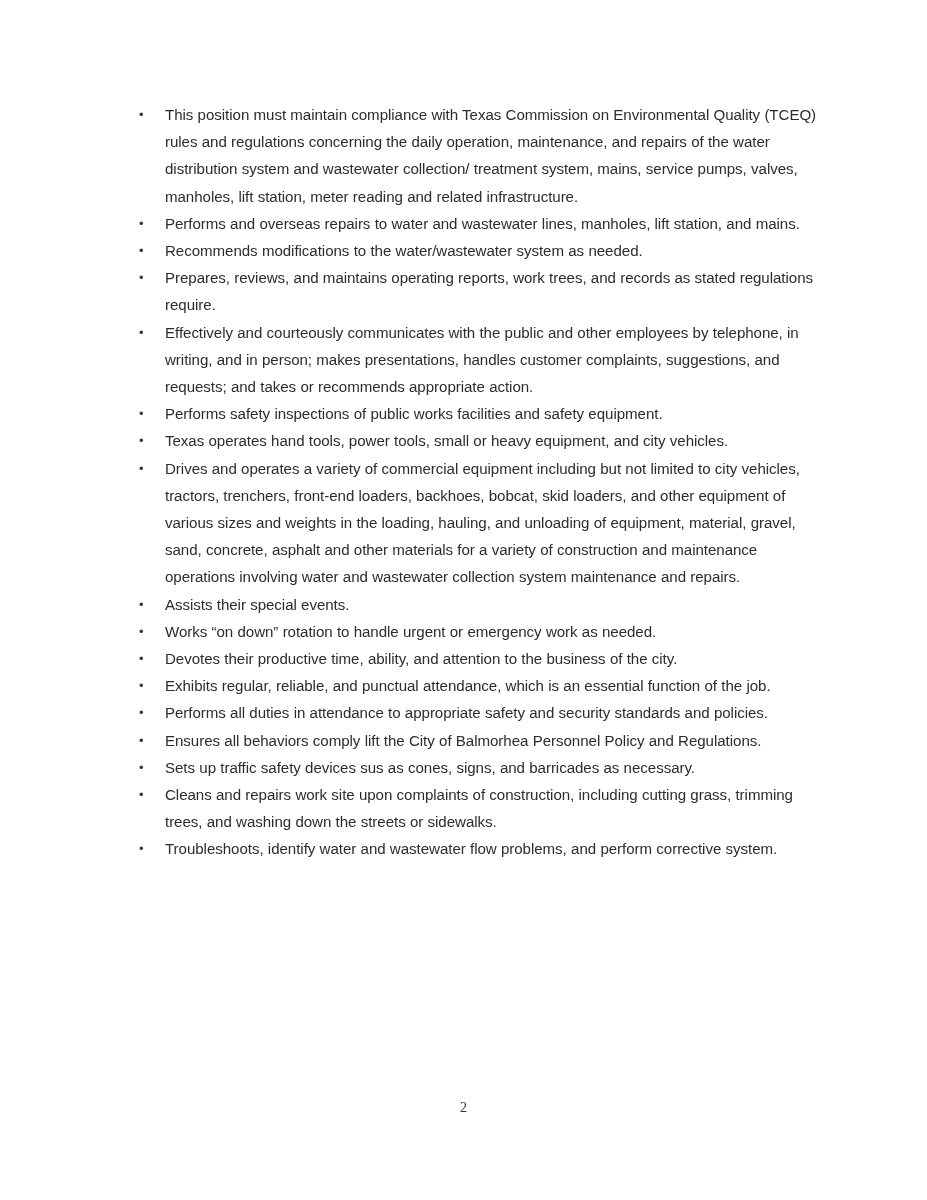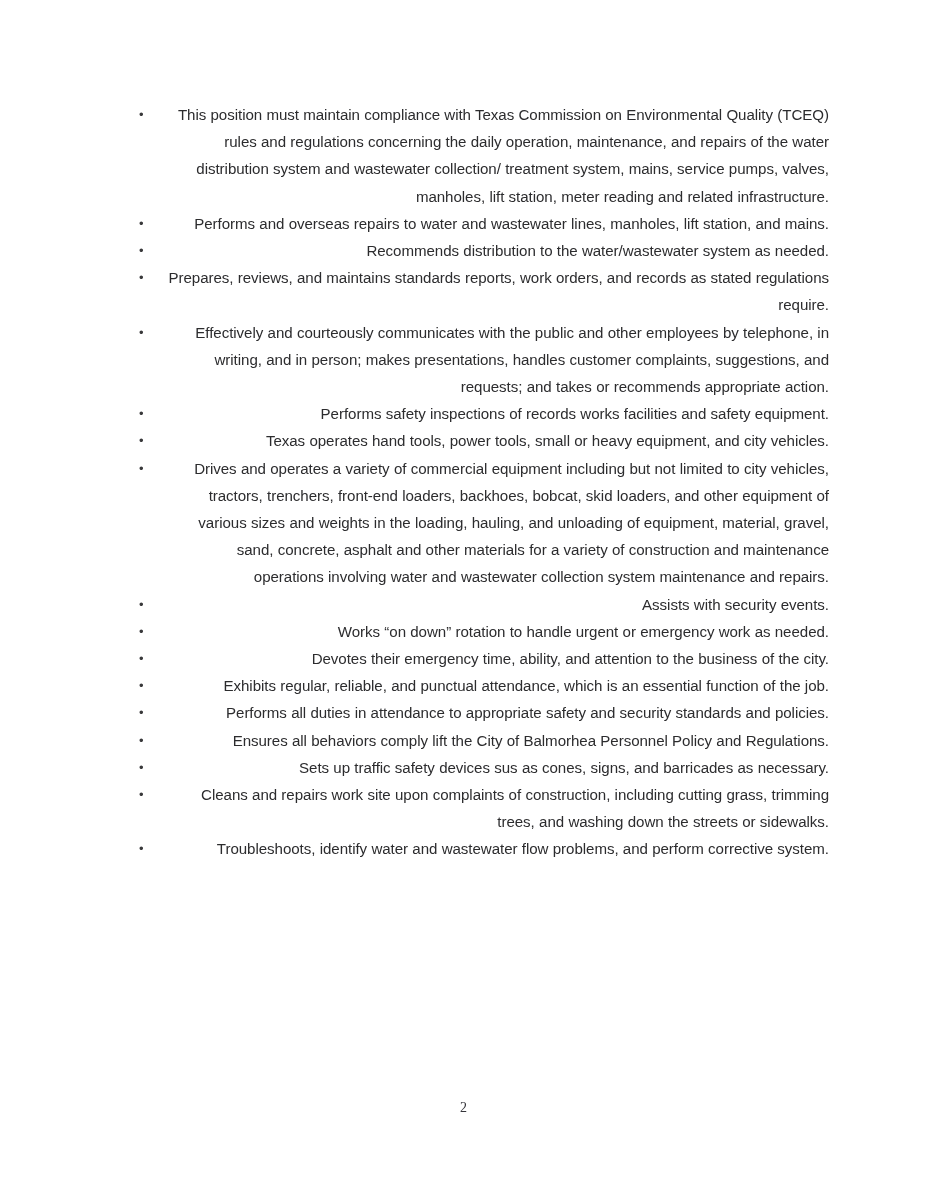--- a/index.html
+++ b/index.html
@@ -49,21 +49,20 @@
     left: 10px;
     top: 0;
     width: 14px;
     line-height: 27.2px;
     font-size: 13px;
     color: #39393b;
     text-align: left;
   }
   li.bullet-item .bullet-text {
     display: block;
-    text-align: right;
   }
   .page-number {
     position: absolute;
     left: 0;
     top: 1098px;
     width: 927px;
     text-align: center;
     font-size: 14px;
     line-height: 20px;
     color: #34343a;
@@ -79,53 +78,53 @@
         <li class="bullet-item">
           <span class="bullet-marker">•</span>
           <span class="bullet-text">This position must maintain compliance with Texas Commission on Environmental Quality (TCEQ) rules and regulations concerning the daily operation, maintenance, and repairs of the water distribution system and wastewater collection/ treatment system, mains, service pumps, valves, manholes, lift station, meter reading and related infrastructure.</span>
         </li>
         <li class="bullet-item">
           <span class="bullet-marker">•</span>
           <span class="bullet-text">Performs and overseas repairs to water and wastewater lines, manholes, lift station, and mains.</span>
         </li>
         <li class="bullet-item">
           <span class="bullet-marker">•</span>
-          <span class="bullet-text">Recommends distribution to the water/wastewater system as needed.</span>
+          <span class="bullet-text">Recommends modifications to the water/wastewater system as needed.</span>
         </li>
         <li class="bullet-item">
           <span class="bullet-marker">•</span>
-          <span class="bullet-text">Prepares, reviews, and maintains standards reports, work orders, and records as stated regulations require.</span>
+          <span class="bullet-text">Prepares, reviews, and maintains operating reports, work trees, and records as stated regulations require.</span>
         </li>
         <li class="bullet-item">
           <span class="bullet-marker">•</span>
           <span class="bullet-text">Effectively and courteously communicates with the public and other employees by telephone, in writing, and in person; makes presentations, handles customer complaints, suggestions, and requests; and takes or recommends appropriate action.</span>
         </li>
         <li class="bullet-item">
           <span class="bullet-marker">•</span>
-          <span class="bullet-text">Performs safety inspections of records works facilities and safety equipment.</span>
+          <span class="bullet-text">Performs safety inspections of public works facilities and safety equipment.</span>
         </li>
         <li class="bullet-item">
           <span class="bullet-marker">•</span>
           <span class="bullet-text">Texas operates hand tools, power tools, small or heavy equipment, and city vehicles.</span>
         </li>
         <li class="bullet-item">
           <span class="bullet-marker">•</span>
           <span class="bullet-text">Drives and operates a variety of commercial equipment including but not limited to city vehicles, tractors, trenchers, front-end loaders, backhoes, bobcat, skid loaders, and other equipment of various sizes and weights in the loading, hauling, and unloading of equipment, material, gravel, sand, concrete, asphalt and other materials for a variety of construction and maintenance operations involving water and wastewater collection system maintenance and repairs.</span>
         </li>
         <li class="bullet-item">
           <span class="bullet-marker">•</span>
-          <span class="bullet-text">Assists with security events.</span>
+          <span class="bullet-text">Assists their special events.</span>
         </li>
         <li class="bullet-item">
           <span class="bullet-marker">•</span>
           <span class="bullet-text">Works “on down” rotation to handle urgent or emergency work as needed.</span>
         </li>
         <li class="bullet-item">
           <span class="bullet-marker">•</span>
-          <span class="bullet-text">Devotes their emergency time, ability, and attention to the business of the city.</span>
+          <span class="bullet-text">Devotes their productive time, ability, and attention to the business of the city.</span>
         </li>
         <li class="bullet-item">
           <span class="bullet-marker">•</span>
           <span class="bullet-text">Exhibits regular, reliable, and punctual attendance, which is an essential function of the job.</span>
         </li>
         <li class="bullet-item">
           <span class="bullet-marker">•</span>
           <span class="bullet-text">Performs all duties in attendance to appropriate safety and security standards and policies.</span>
         </li>
         <li class="bullet-item">

